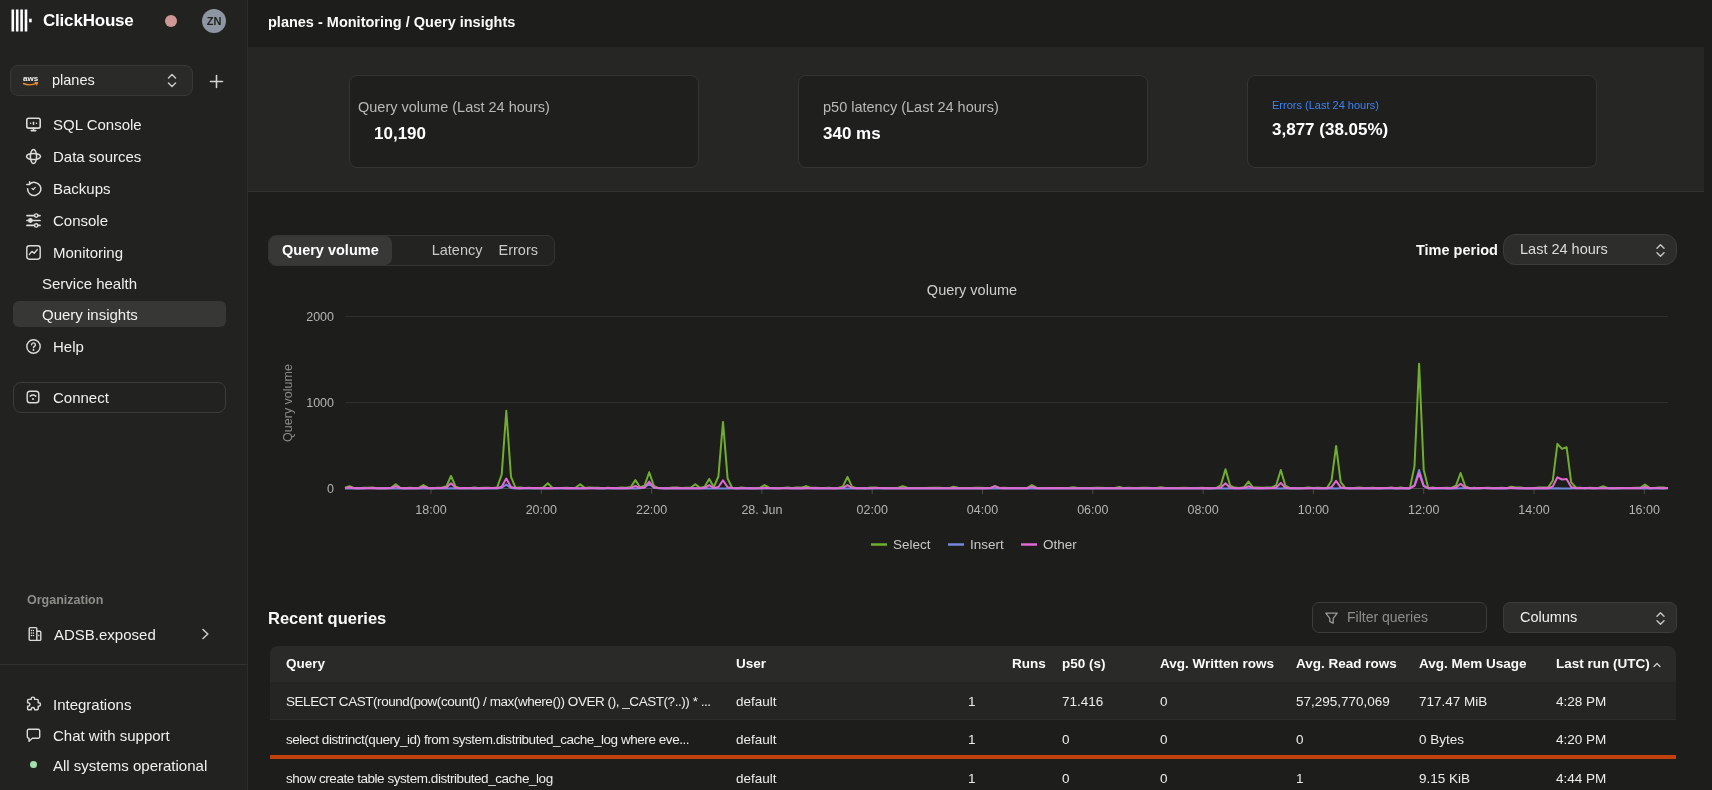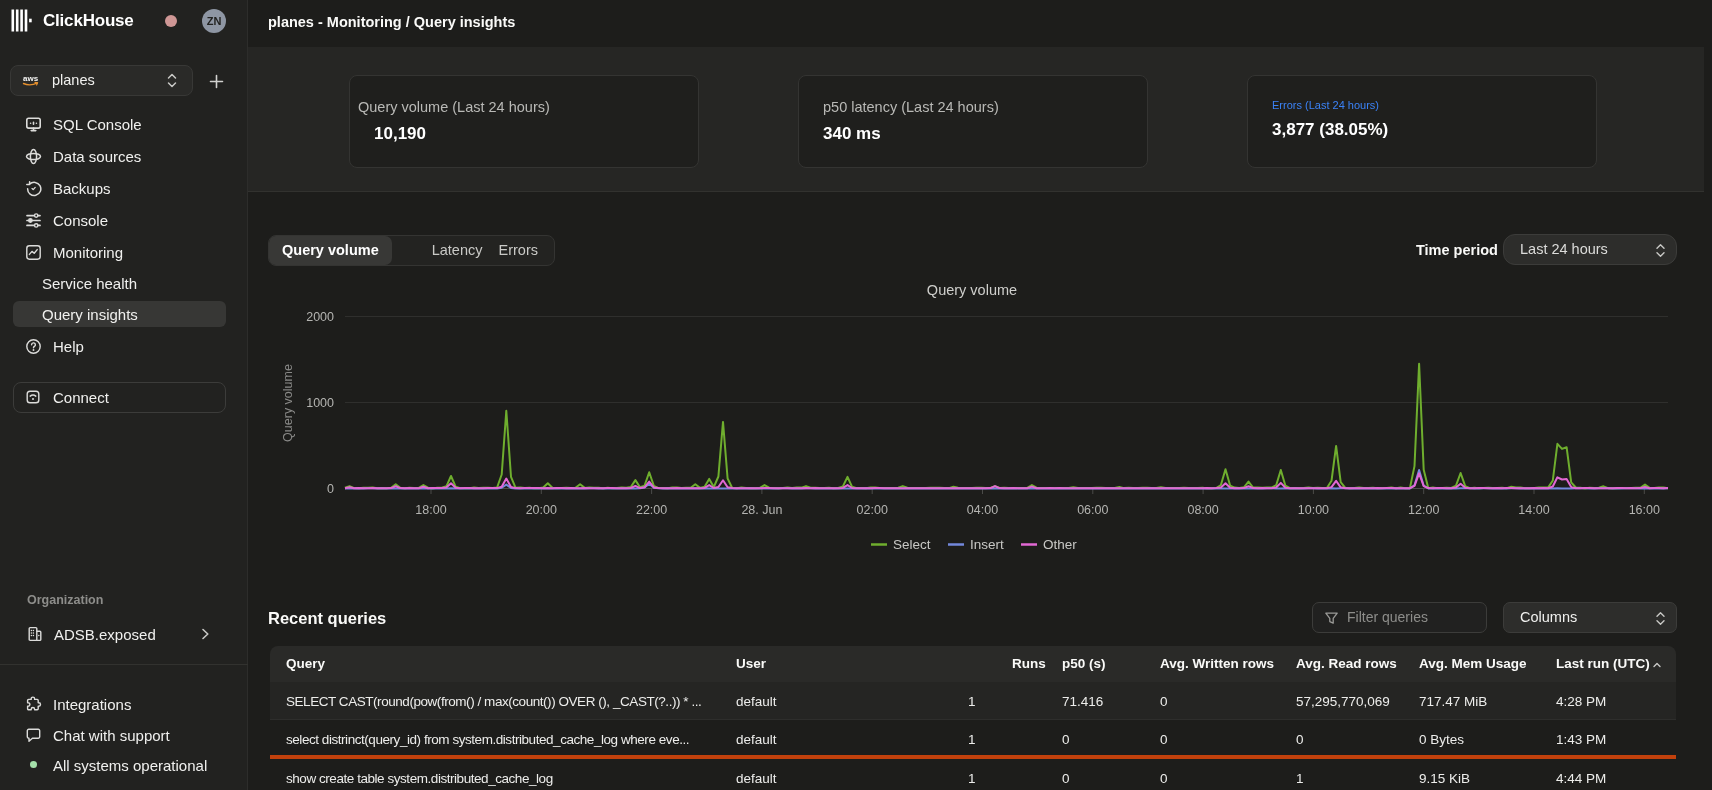--- a/index.html
+++ b/index.html
@@ -208,38 +208,38 @@
     <span class="abs" style="left:792px;top:10px;">p50 (s)</span>
     <span class="abs" style="left:890px;top:10px;">Avg. Written rows</span>
     <span class="abs" style="left:1026px;top:10px;">Avg. Read rows</span>
     <span class="abs" style="left:1149px;top:10px;">Avg. Mem Usage</span>
     <span class="abs" style="left:1286px;top:10px;">Last run (UTC)</span>
     <svg class="abs" style="left:1382px;top:14px;" width="10" height="10" viewBox="0 0 10 10">
           <path d="M2 6.5 L5 3.5 L8 6.5" stroke="#c9c9c6" stroke-width="1.4" fill="none" stroke-linecap="round" stroke-linejoin="round"></path>
         </svg>
   </div>
   <div style="position:relative;width:100%;height:38px;background:#252523;border-bottom:1px solid #2e2e2c;font-size:13.5px;color:#ededeb;">
-        <span class="abs" style="left:16px;top:12px;letter-spacing:-0.45px;">SELECT CAST(round(pow(from() / max(count()) OVER (), _CAST(?..)) * ...</span>
+        <span class="abs" style="left:16px;top:12px;letter-spacing:-0.45px;">SELECT CAST(round(pow(count() / max(where()) OVER (), _CAST(?..)) * ...</span>
         <span class="abs" style="left:466px;top:12px;">default</span>
         <span class="abs" style="left:698px;top:12px;">1</span>
         <span class="abs" style="left:792px;top:12px;">71.416</span>
         <span class="abs" style="left:890px;top:12px;">0</span>
         <span class="abs" style="left:1026px;top:12px;">57,295,770,069</span>
         <span class="abs" style="left:1149px;top:12px;">717.47 MiB</span>
         <span class="abs" style="left:1286px;top:12px;">4:28 PM</span>
       </div>
   <div style="position:relative;width:100%;height:39px;border-bottom:4px solid #c2410c;font-size:13.5px;color:#ededeb;">
         <span class="abs" style="left:16px;top:12px;letter-spacing:-0.45px;">select distrinct(query_id) from system.distributed_cache_log where eve...</span>
         <span class="abs" style="left:466px;top:12px;">default</span>
         <span class="abs" style="left:698px;top:12px;">1</span>
         <span class="abs" style="left:792px;top:12px;">0</span>
         <span class="abs" style="left:890px;top:12px;">0</span>
         <span class="abs" style="left:1026px;top:12px;">0</span>
         <span class="abs" style="left:1149px;top:12px;">0 Bytes</span>
-        <span class="abs" style="left:1286px;top:12px;">1:43 PM</span>
+        <span class="abs" style="left:1286px;top:12px;">4:20 PM</span>
       </div>
   <div style="position:relative;width:100%;height:33px;border-bottom:1px solid #2e2e2c;font-size:13.5px;color:#ededeb;">
         <span class="abs" style="left:16px;top:12px;letter-spacing:-0.45px;">show create table system.distributed_cache_log</span>
         <span class="abs" style="left:466px;top:12px;">default</span>
         <span class="abs" style="left:698px;top:12px;">1</span>
         <span class="abs" style="left:792px;top:12px;">0</span>
         <span class="abs" style="left:890px;top:12px;">0</span>
         <span class="abs" style="left:1026px;top:12px;">1</span>
         <span class="abs" style="left:1149px;top:12px;">9.15 KiB</span>
         <span class="abs" style="left:1286px;top:12px;">4:44 PM</span>

